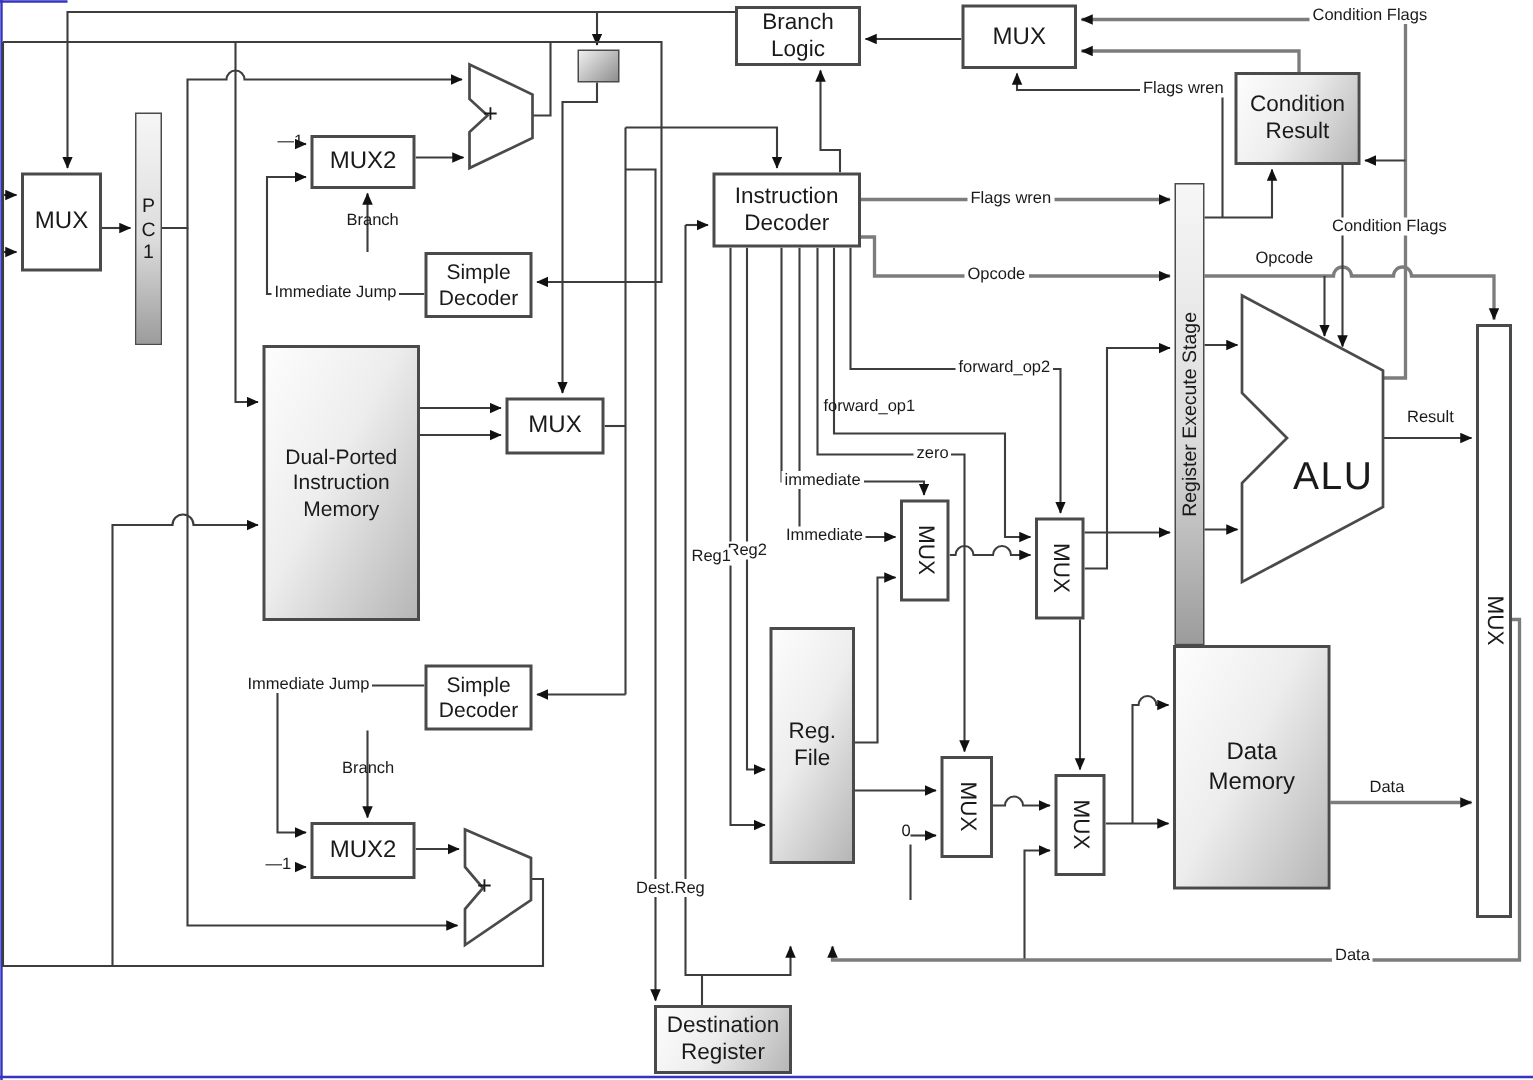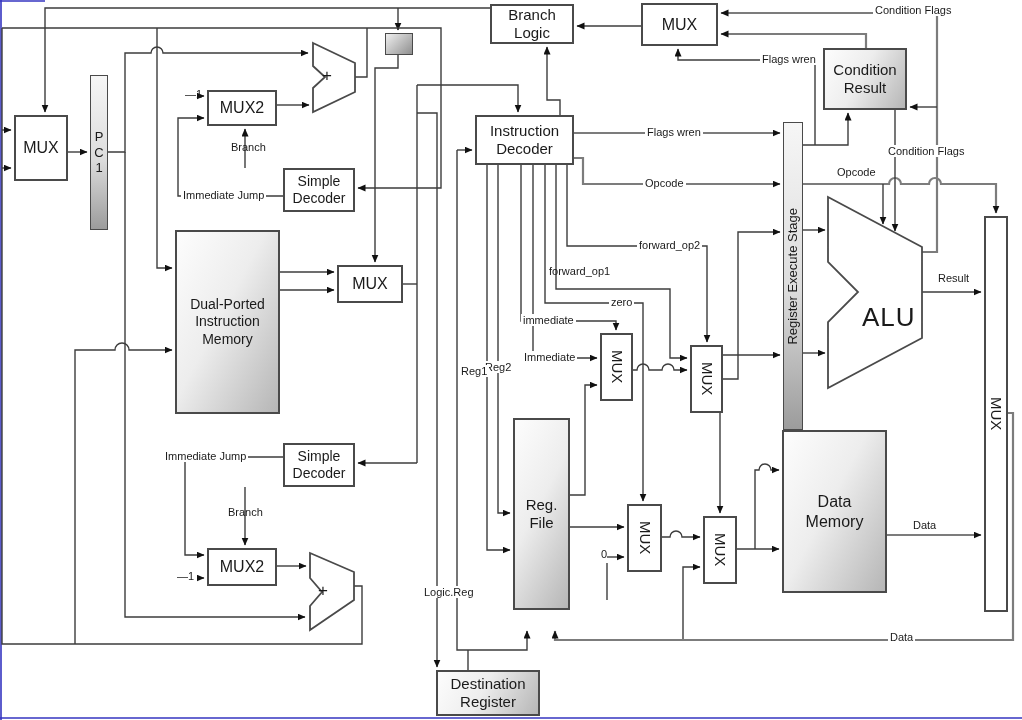--- a/index.html
+++ b/index.html
@@ -34,27 +34,27 @@
   #b-branch-logic{left:490px;top:4px;width:84px;height:40px;}
   #b-mux-flags{left:641px;top:3px;width:77px;height:43px;font-size:16px;}
   #b-cond-flags{left:823px;top:48px;width:84px;height:62px;}
   #b-idec{left:475px;top:115px;width:99px;height:50px;}
   #b-imem{left:175px;top:230px;width:105px;height:184px;font-size:14px;}
   #b-mux-fetch{left:337px;top:265px;width:66px;height:38px;font-size:16px;}
   #b-rexec{left:783px;top:122px;width:20px;height:308px;font-size:13px;border-width:1px;}
   #b-mux-imm{left:600px;top:333px;width:33px;height:68px;}
   #b-mux-op2{left:690px;top:345px;width:33px;height:68px;}
   #b-mux-wb{left:984px;top:216px;width:24px;height:396px;}
-  #b-regfile{left:513px;top:418px;width:57px;height:192px;}
+  #b-regfile{left:513px;top:418px;width:57px;height:158px;}
   #b-mux-b1{left:627px;top:504px;width:35px;height:68px;}
   #b-mux-b2{left:703px;top:516px;width:34px;height:68px;}
   #b-dmem{left:782px;top:430px;width:105px;height:163px;font-size:16px;}
   #b-sdec-bot{left:283px;top:443px;width:72px;height:44px;font-size:14px;}
   #b-mux2-bot{left:207px;top:548px;width:70px;height:38px;font-size:16px;}
-  #b-destreg{left:436px;top:670px;width:104px;height:46px;}
+  #b-destreg{left:436px;top:670px;width:92px;height:46px;}
   #t-alu{left:862px;top:276px;width:64px;height:32px;margin-top:26px;}
   #t-plus-top{left:322px;top:66px;}
   #t-plus-bot{left:318px;top:581px;}
   
   #l-cf-top{left:873px;top:4px;}
   #l-fw-top{left:760px;top:53px;}
   #l-cf-right{left:886px;top:145px;}
   #l-fw-mid{left:645px;top:126px;}
   #l-opcode-mid{left:643px;top:177px;}
   #l-opcode-right{left:835px;top:166px;}
@@ -238,21 +238,21 @@
   <div class="lbl" id="l-fop2">forward_op2</div>
   <div class="lbl" id="l-fop1">forward_op1</div>
   <div class="lbl" id="l-zero">zero</div>
   <div class="lbl" id="l-imm-lo">immediate</div>
   <div class="lbl" id="l-imm-up">Immediate</div>
   <div class="lbl" id="l-reg2">Reg2</div>
   <div class="lbl" id="l-reg1">Reg1</div>
   <div class="lbl" id="l-result">Result</div>
   <div class="lbl" id="l-data-mid">Data</div>
   <div class="lbl" id="l-data-bot">Data</div>
-  <div class="lbl" id="l-destreg">Logic.Reg</div>
+  <div class="lbl" id="l-destreg">Dest.Reg</div>
   <div class="lbl" id="l-branch-top">Branch</div>
   <div class="lbl" id="l-immjump-top">Immediate Jump</div>
   <div class="lbl" id="l-neg1-top">—1</div>
   <div class="lbl" id="l-branch-bot">Branch</div>
   <div class="lbl" id="l-immjump-bot">Immediate Jump</div>
   <div class="lbl" id="l-neg1-bot">—1</div>
   <div class="lbl" id="l-zero-const">0</div>
 
 </div>
 

